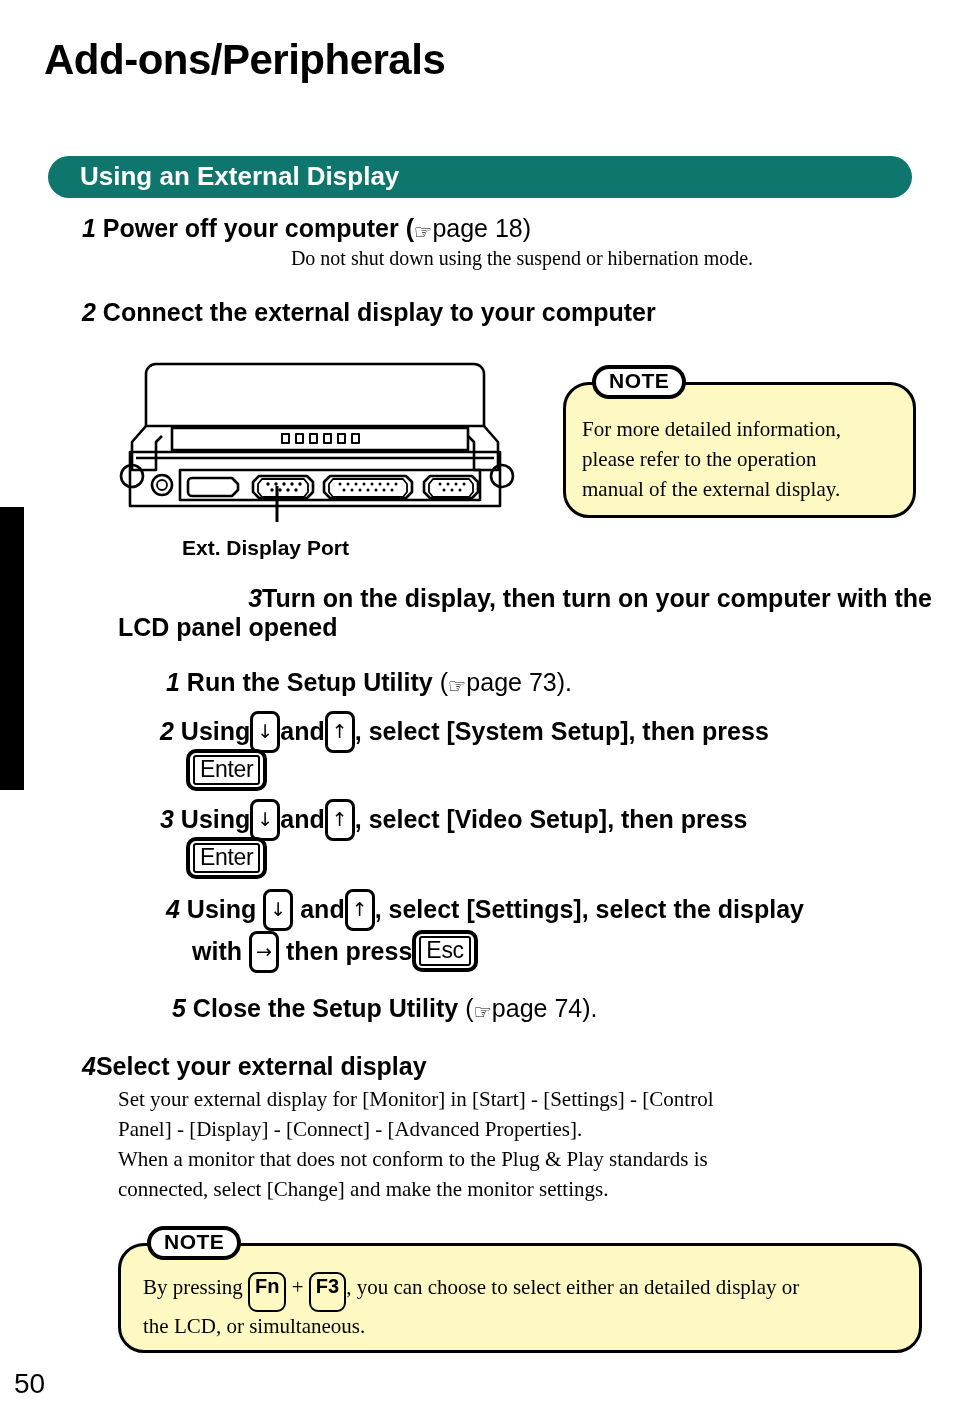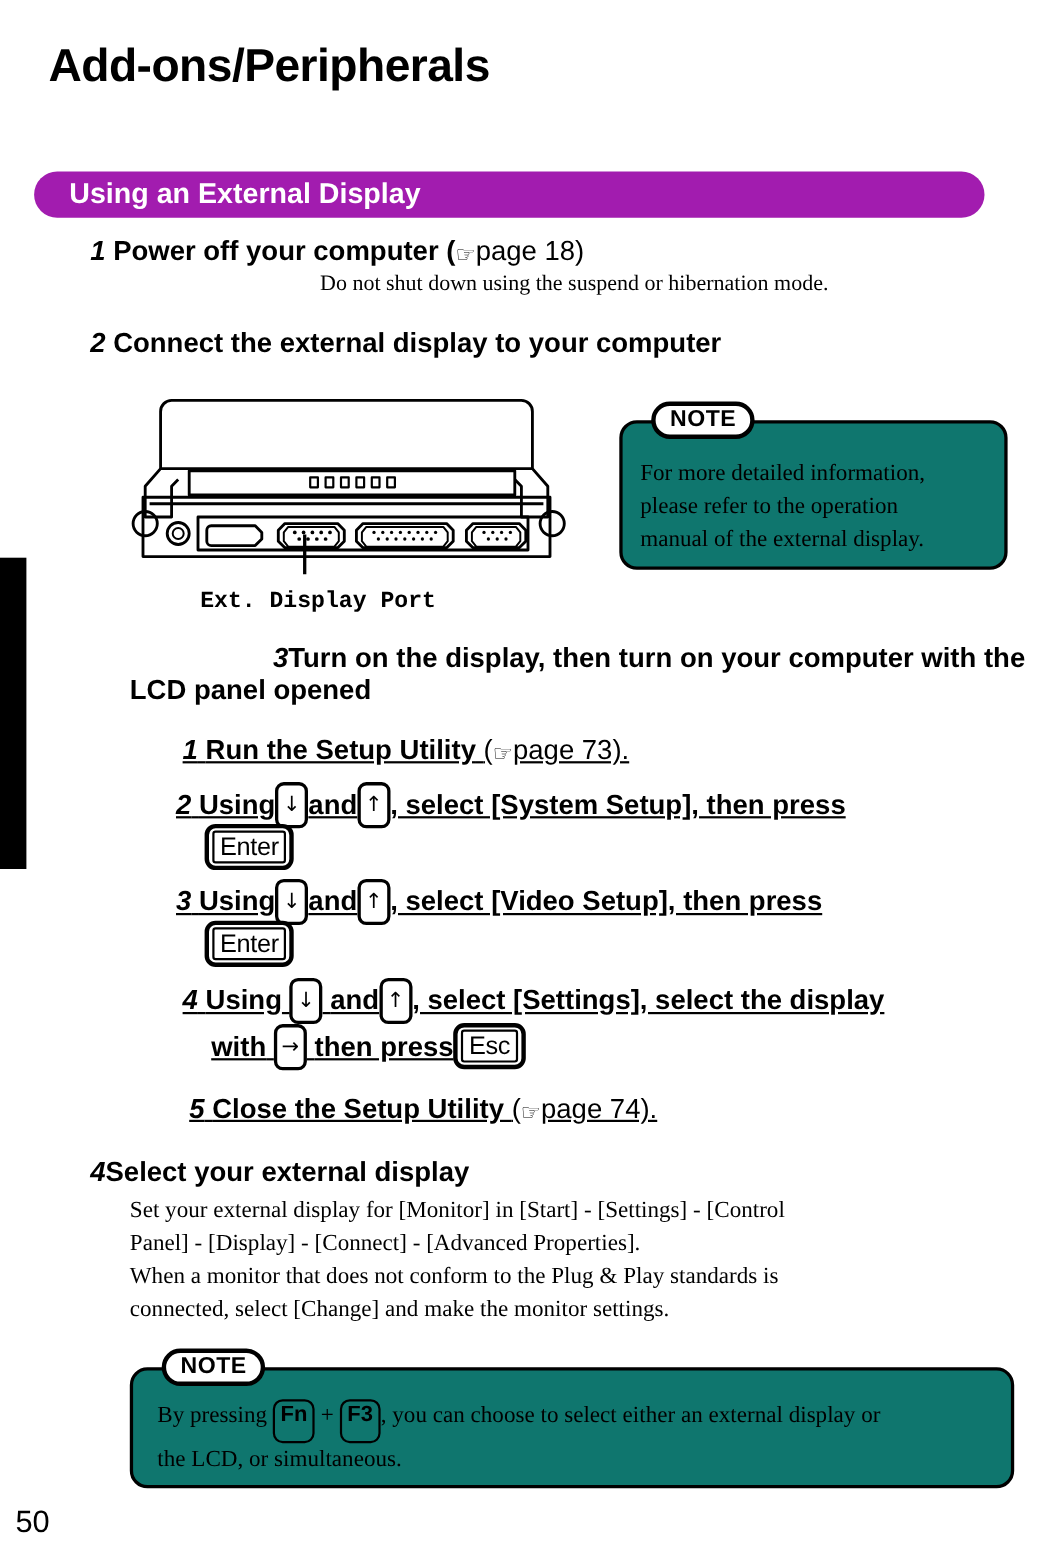--- a/index.html
+++ b/index.html
@@ -39,25 +39,25 @@
     top: 36px;
     font-size: 42px;
     font-weight: bold;
     letter-spacing: -0.5px;
     font-family: "Liberation Sans", sans-serif;
   }
 
   
   .section-banner {
     position: absolute;
-    left: 31px;
+    left: 48px;
     top: 156px;
     width: 864px;
     height: 42px;
-    background: #a21caf;
+    background: #0f766e;
     border-radius: 21px;
   }
   .section-banner-label {
     position: absolute;
     left: 32px;
     top: 50%;
     transform: translateY(-52%);
     color: #fff;
     font-size: 26px;
     font-weight: bold;
@@ -102,29 +102,28 @@
   
   #diagram { left: 112px; top: 352px; width: 420px; height: 215px; }
   #diagram svg { display: block; }
   .port-label {
     position: absolute;
     left: 70px;
     top: 184px;
     font-size: 21px;
     font-weight: bold;
     white-space: nowrap;
-    font-family: Liberation Mono, monospace;
   }
 
   
   .note-box {
     position: absolute;
     border: 3px solid #000;
-    border-radius: 16px;
-    background: #0f766e;
+    border-radius: 26px;
+    background: #fef9c3;
   }
   .note-tab {
     position: absolute;
     left: 26px;
     top: -20px;
     background: #fff;
     border: 4px solid #000;
     border-radius: 20px;
     padding: 1px 13px 3px;
     font-size: 21px;
@@ -147,21 +146,21 @@
   #note2 { left: 118px; top: 1243px; width: 798px; height: 104px; }
   #note2 .note-body { padding: 26px 22px 0 22px; }
 
   
   #step3 { left: 82px; top: 584px; width: 850px; }
   #step3 .line1 { font-size: 25px; white-space: nowrap; text-align: right; }
   #step3 .line2 { font-size: 25px; margin-left: 36px; margin-top: 0; }
 
   
   .substep { position: absolute; font-size: 25px; }
-  .substep .sline { display: block; white-space: nowrap; text-decoration: underline; }
+  .substep .sline { display: block; white-space: nowrap; }
 
   #sub1 { left: 166px; top: 668px; }
   #sub2 { left: 160px; top: 712px; }
   #sub3 { left: 160px; top: 800px; }
   #sub4 { left: 166px; top: 890px; }
   #sub5 { left: 172px; top: 994px; }
 
   #sub2 .sline2, #sub3 .sline2 { margin-left: 26px; margin-top: -3px; }
   #sub4 .sline2 { margin-left: 26px; margin-top: 0px; }
 
@@ -426,20 +425,20 @@
       <div>Set your external display for  [Monitor] in [Start] - [Settings] - [Control</div>
       <div>Panel] - [Display] - [Connect] - [Advanced Properties].</div>
       <div>When a monitor that does not conform to the Plug &amp; Play standards is</div>
       <div>connected, select [Change] and make the monitor settings.</div>
     </div>
   </div>
 
   <div class="note-box" id="note2">
     <div class="note-tab">NOTE</div>
     <div class="note-body">
-      <div><span>By pressing</span> <span class="key-fn">Fn</span> <span>+</span> <span class="key-fn">F3</span><span>, you can choose to select either an external display or</span></div>
+      <div><span>By pressing</span> <span class="key-fn">Fn</span> <span>+</span> <span class="key-fn">F3</span><span>, you can choose to select either an detailed display or</span></div>
       <div>the LCD, or simultaneous.</div>
     </div>
   </div>
 
   <div class="page-number">50</div>
 
 </div>
 
 </body></html>

